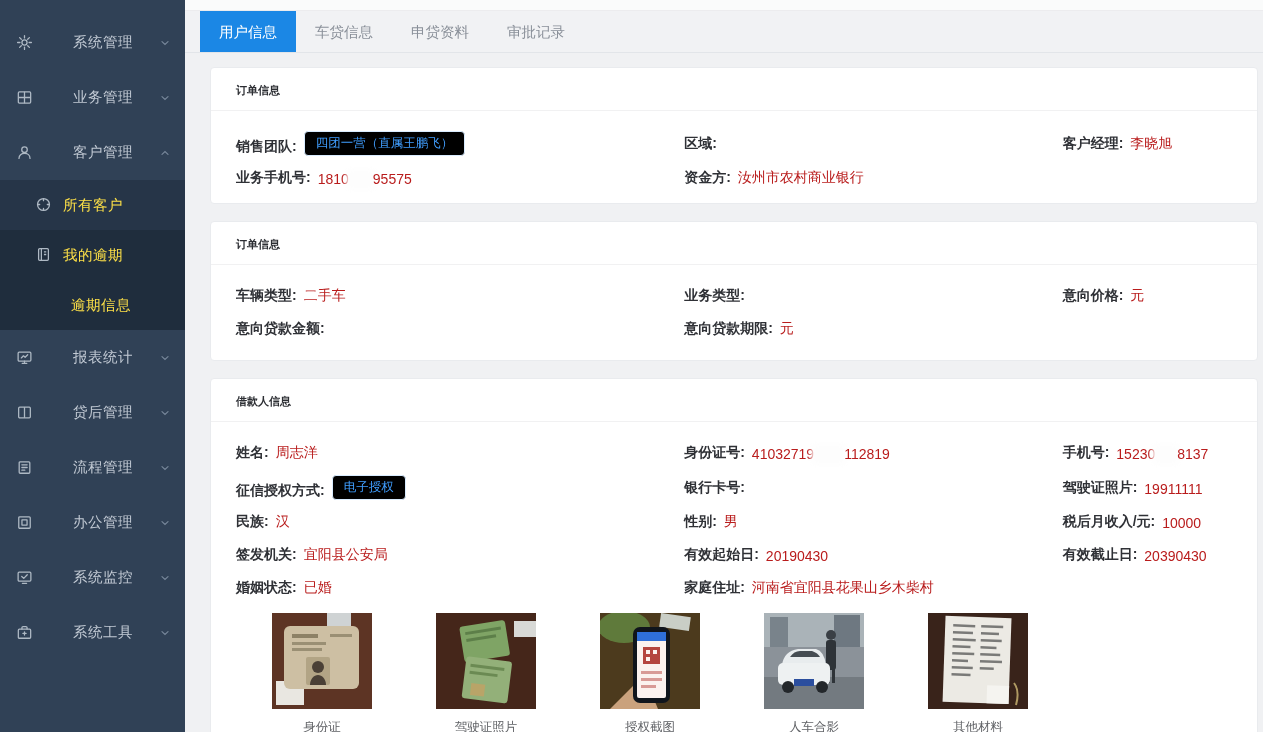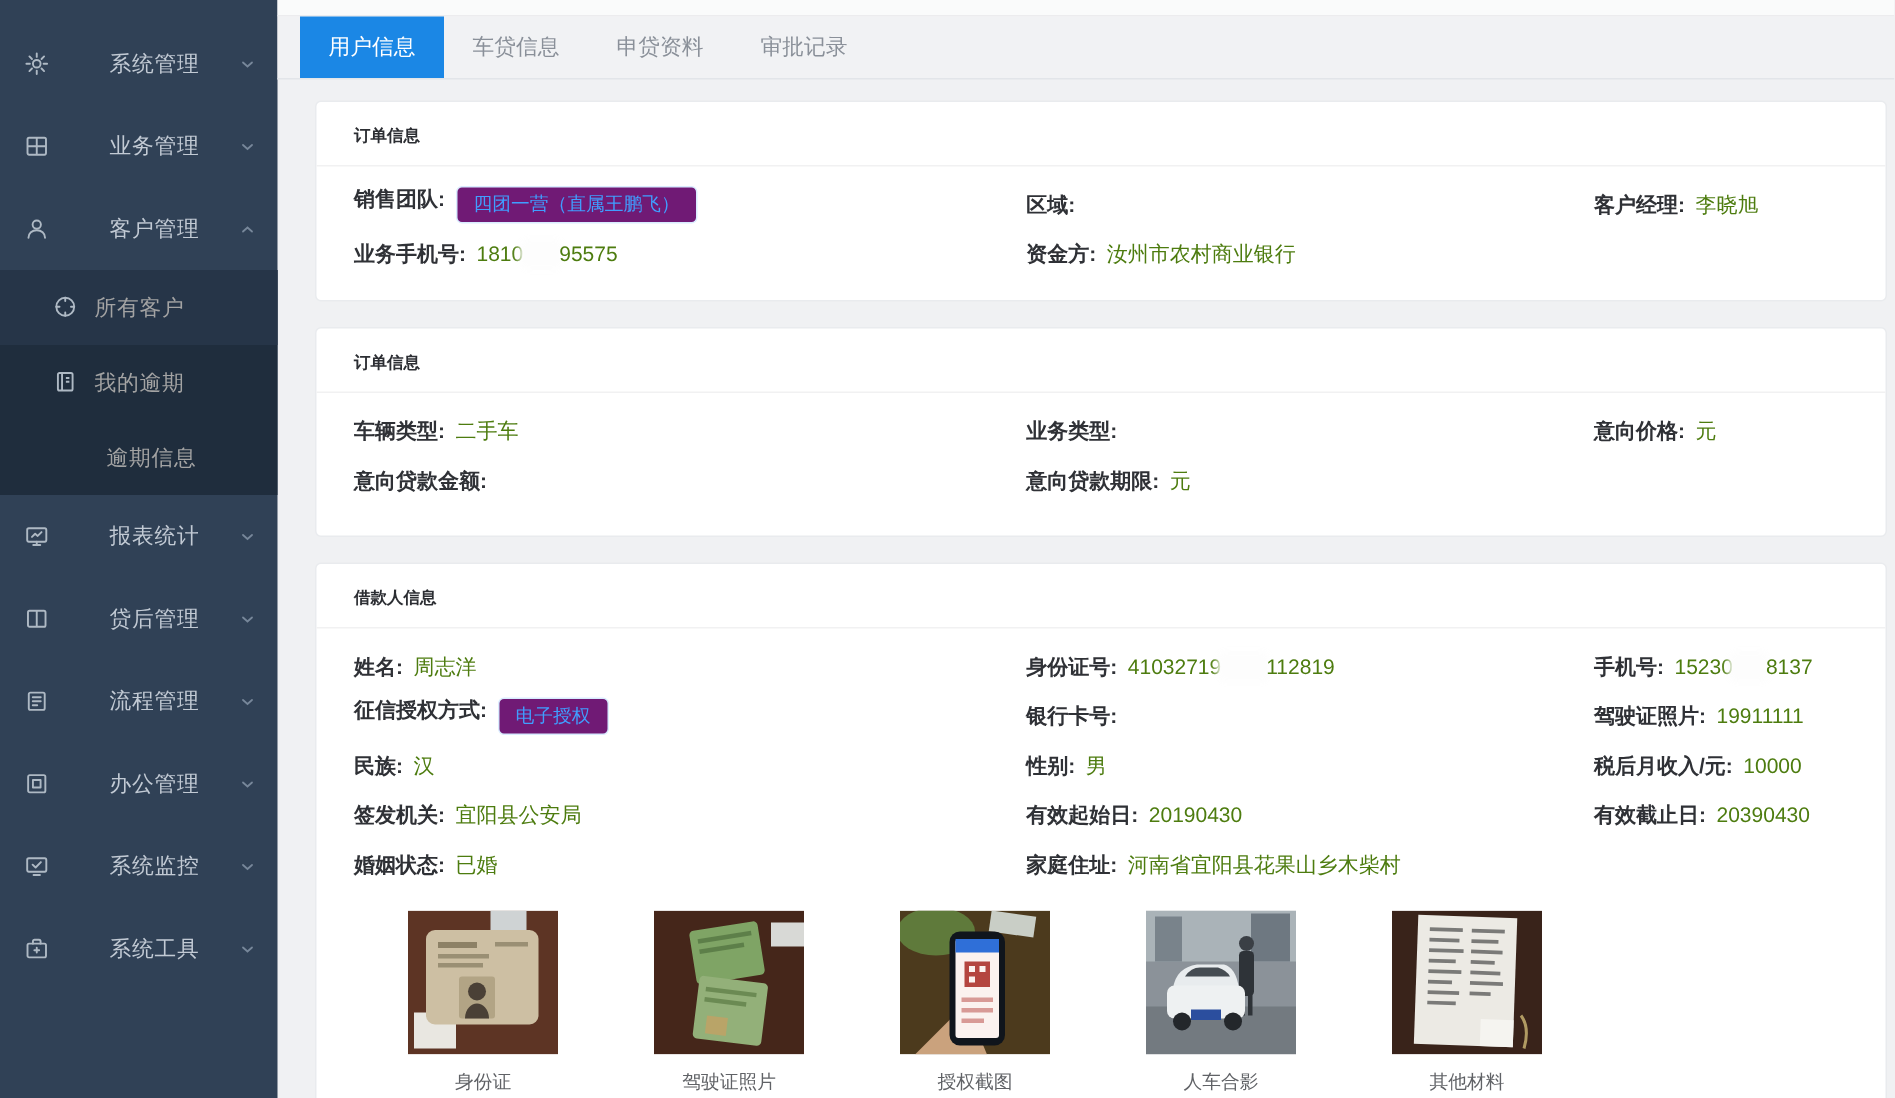--- a/index.html
+++ b/index.html
@@ -8,41 +8,41 @@
 
   
   .sidebar { width:185px; flex-shrink:0; background:#304156; color:#c2cad4; padding-top:15px; }
   .side-item { height:55px; display:flex; align-items:center; padding:0 14px 0 16px; cursor:pointer; font-size:14.5px;text-align:center; }
   .sicon { width:18px; height:18px; display:inline-flex; color:#aeb9c4; flex-shrink:0; }
   .sicon svg { width:17px; height:17px; }
   .slabel { flex:1; margin-left:13px; letter-spacing:.5px; }
   .chev { width:12px; height:12px; color:#77879a; display:inline-flex; }
   .chev svg { width:12px; height:12px; }
   .submenu { background:#1f2d3d; }
-  .sub-item { height:50px; display:flex; align-items:center; padding-left:35px; font-size:14.5px; cursor:pointer; color:#a3a3a3; }
+  .sub-item { height:50px; display:flex; align-items:center; padding-left:35px; font-size:14.5px; cursor:pointer; color:#fde047; }
   .sub-item.active { background:#263548; }
   .sub-item .slabel { margin-left:10px; flex:none; }
   .sub-item.noicon { padding-left:61px; }
 
   
   .main { flex:1; display:flex; flex-direction:column; min-width:0; }
   .topstrip { height:11px; background:#fafbfb; border-bottom:1px solid #ececee; }
   .tabbar { display:flex; height:42px; padding-left:15px; background:#f1f2f4; border-bottom:1px solid #e2e5e9; }
   .tab { padding:0 19px; line-height:42px; font-size:14.5px; color:#8a9099; cursor:pointer; }
   .tab.active { background:#1b87e5; color:#ffffff; }
 
   .content { flex:1; padding-top:14px; overflow:hidden; }
   .card { background:#fff; border:1px solid #e9ebee; border-radius:4px; margin:0 5px 17px 25px; }
   .card-title { font-size:11px; font-weight:bold; color:#2c2e33; padding:15px 25px 12px; border-bottom:1px solid #f1f1f2; }
   .card-body { padding:9px 25px 14px; }
   .frow { display:grid; grid-template-columns:45% 38% 17%; min-height:33px; align-items:center; }
-  .field { display:flex; align-items:flex-start; white-space:nowrap; }
+  .field { display:flex; align-items:flex-end; white-space:nowrap;margin-top:11px; }
   .flabel { font-weight:bold; color:#2f3136; }
-  .fvalue { color:#4d7c0f; margin-left:7px; }
-  .tag { background:#701a75; border:1px solid #d9ecff; color:#409eff; font-size:12.5px; padding:3px 11px; border-radius:4px; margin-left:7px; }
+  .fvalue { color:#b91c1c; margin-left:7px; }
+  .tag { background:#000000; border:1px solid #d9ecff; color:#409eff; font-size:12.5px; padding:3px 11px; border-radius:4px; margin-left:7px; }
   .blurmask { display:inline-block; height:13px; margin:0 1px; background:#fdfdfd; border-radius:3px; box-shadow:0 0 5px 4px rgba(253,253,253,.97); vertical-align:-2px; }
   .w22 { width:22px; } .w28 { width:28px; } .w20 { width:20px; }
 
   
   .photos { display:flex; gap:64px; padding:14px 0 0 36px; }
   .photo { width:100px; }
   .thumb { width:100px; height:96px; cursor:pointer; overflow:hidden; }
   .thumb svg { display:block; }
   .caption { margin-top:10px; text-align:center; font-size:12.5px; color:#606266; }
 </style>

